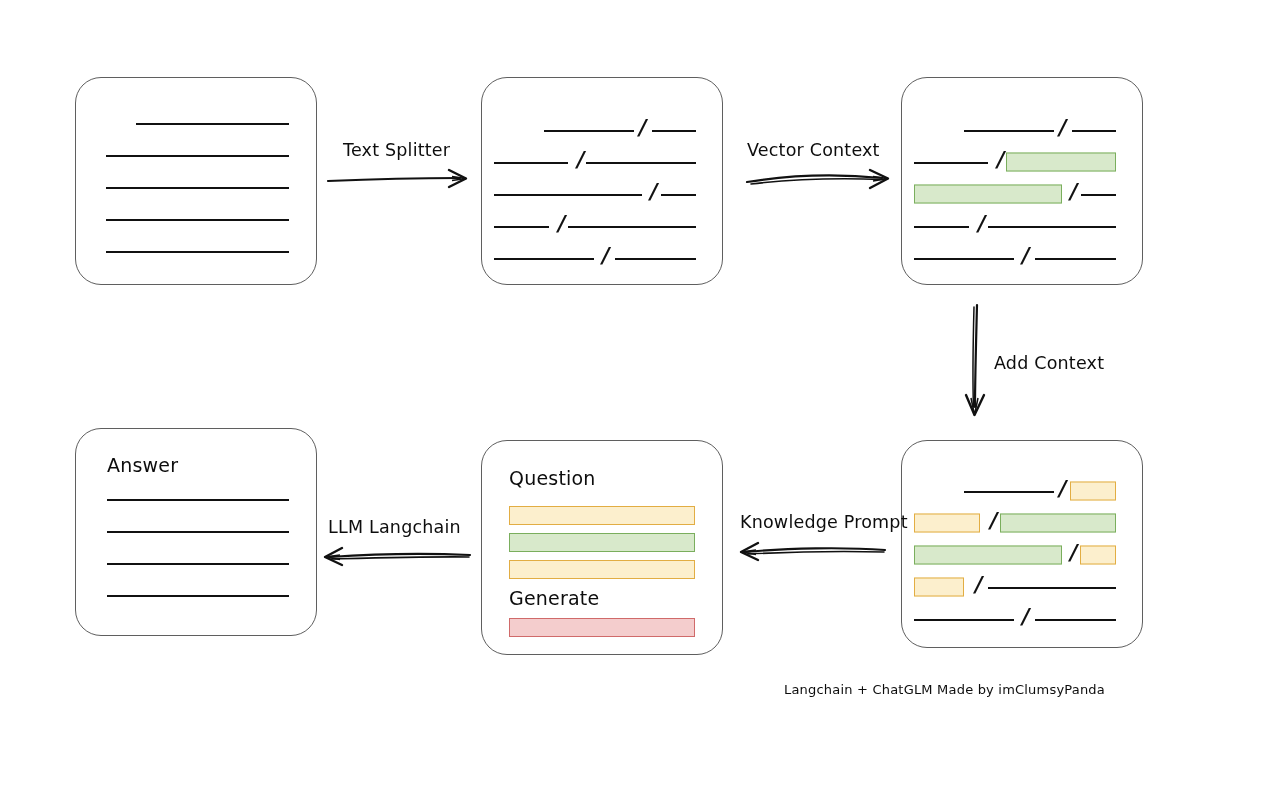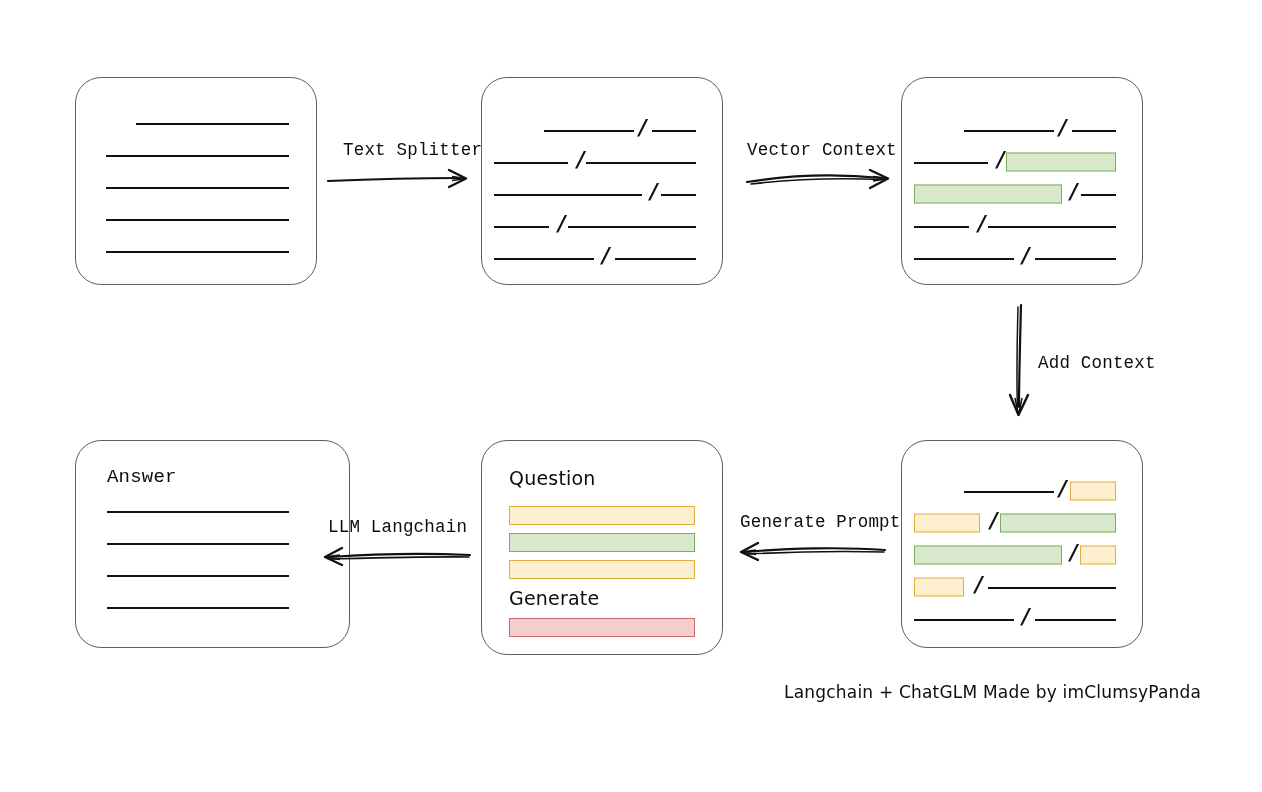--- a/index.html
+++ b/index.html
@@ -58,38 +58,37 @@
     position: absolute;
     font-size: 19px;
     color: #0d0d0d;
     letter-spacing: .2px;
     white-space: nowrap;
   }
 
   
   .arrow-group {
     position: absolute;
-    font-family: Liberation Mono, monospace;
   }
   .arrow-label {
     position: absolute;
     font-size: 17.5px;
     color: #0d0d0d;
     white-space: nowrap;
     letter-spacing: .2px;
   }
   .arrow-svg {
     position: absolute;
     overflow: visible;
   }
 
   
   .credit {
     position: absolute;
-    font-size: 17px;
+    font-size: 13px;
     color: #0d0d0d;
     white-space: nowrap;
     letter-spacing: .2px;
   }
 </style>
 </head>
 <body>
 
 <div class="card" style="left:75px; top:77px; width:242px; height:208px;">
   <div class="card-body" style="position:absolute; inset:0;">
@@ -163,21 +162,21 @@
 
 <div class="card" style="left:481px; top:440px; width:242px; height:215px;">
   <div class="card-label" style="left:27px; top:26px;">Question</div>
   <div class="chip yellow" style="left:27px; top:65px; width:186px; height:19px; transform:none;"></div>
   <div class="chip green" style="left:27px; top:92px; width:186px; height:19px; transform:none;"></div>
   <div class="chip yellow" style="left:27px; top:119px; width:186px; height:19px; transform:none;"></div>
   <div class="card-label" style="left:27px; top:146px;">Generate</div>
   <div class="chip red" style="left:27px; top:177px; width:186px; height:19px; transform:none;"></div>
 </div>
 
-<div class="card" style="left:75px; top:440px; width:275px; height:208px;font-family:Liberation Mono, monospace;">
+<div class="card" style="left:75px; top:428px; width:242px; height:208px;">
   <div class="card-label" style="left:31px; top:25px;">Answer</div>
   <div class="card-body" style="position:absolute; inset:0;">
       <div class="rule" style="left: 31px; top: 70px; width: 182px;"></div>
       <div class="rule" style="left: 31px; top: 102px; width: 182px;"></div>
       <div class="rule" style="left: 31px; top: 134px; width: 182px;"></div>
       <div class="rule" style="left: 31px; top: 166px; width: 182px;"></div>
     </div>
 </div>
 
 <div class="arrow-group" style="left:325px; top:140px; width:150px; height:50px;">
@@ -192,32 +191,32 @@
 <div class="arrow-group" style="left:745px; top:140px; width:150px; height:50px;">
   <div class="arrow-label" style="left:2px; top:0px;">Vector Context</div>
   <svg class="arrow-svg" style="left:0; top:26px;" width="150" height="26" viewBox="0 0 150 26">
     <path d="M2,16 C45,9 95,8 137,12" fill="none" stroke="#111" stroke-width="2.2" stroke-linecap="round"></path>
     <path d="M6,18 C48,13 96,12 137,13.5" fill="none" stroke="#111" stroke-width="1.6" stroke-linecap="round"></path>
     <path d="M125,4 L143,12.5 L125,22" fill="none" stroke="#111" stroke-width="2.4" stroke-linejoin="round" stroke-linecap="round"></path>
     <path d="M128,10.5 L143,12.5 L128,15" fill="none" stroke="#111" stroke-width="1.6" stroke-linejoin="round"></path>
   </svg>
 </div>
 
-<div class="arrow-group" style="left:1000px; top:303px; width:160px; height:120px;">
+<div class="arrow-group" style="left:956px; top:303px; width:160px; height:120px;">
   <div class="arrow-label" style="left:38px; top:50px;">Add Context</div>
   <svg class="arrow-svg" style="left:0; top:0;" width="40" height="120" viewBox="0 0 40 120">
     <path d="M21,2 C20,40 19,78 19,104" fill="none" stroke="#111" stroke-width="2.2" stroke-linecap="round"></path>
     <path d="M18,4 C17,42 16.5,78 17.5,104" fill="none" stroke="#111" stroke-width="1.5" stroke-linecap="round"></path>
     <path d="M10,92 L18.5,112 L28,92" fill="none" stroke="#111" stroke-width="2.4" stroke-linejoin="round" stroke-linecap="round"></path>
     <path d="M15,95 L18.5,112 L22,95" fill="none" stroke="#111" stroke-width="1.5" stroke-linejoin="round"></path>
   </svg>
 </div>
 
 <div class="arrow-group" style="left:738px; top:512px; width:150px; height:50px;">
-  <div class="arrow-label" style="left:2px; top:0px;">Generate Prompt</div>
+  <div class="arrow-label" style="left:2px; top:0px;">Knowledge Prompt</div>
   <svg class="arrow-svg" style="left:0; top:26px;" width="150" height="26" viewBox="0 0 150 26">
     <path d="M147,12 C105,9 50,10 8,14" fill="none" stroke="#111" stroke-width="2.2" stroke-linecap="round"></path>
     <path d="M146,14 C104,13 50,14 10,16" fill="none" stroke="#111" stroke-width="1.6" stroke-linecap="round"></path>
     <path d="M20,5 L3,14 L20,22" fill="none" stroke="#111" stroke-width="2.4" stroke-linejoin="round" stroke-linecap="round"></path>
     <path d="M18,12 L3,14 L18,16.5" fill="none" stroke="#111" stroke-width="1.6" stroke-linejoin="round"></path>
   </svg>
 </div>
 
 <div class="arrow-group" style="left:320px; top:517px; width:155px; height:50px;">
   <div class="arrow-label" style="left:8px; top:0px;">LLM Langchain</div>

